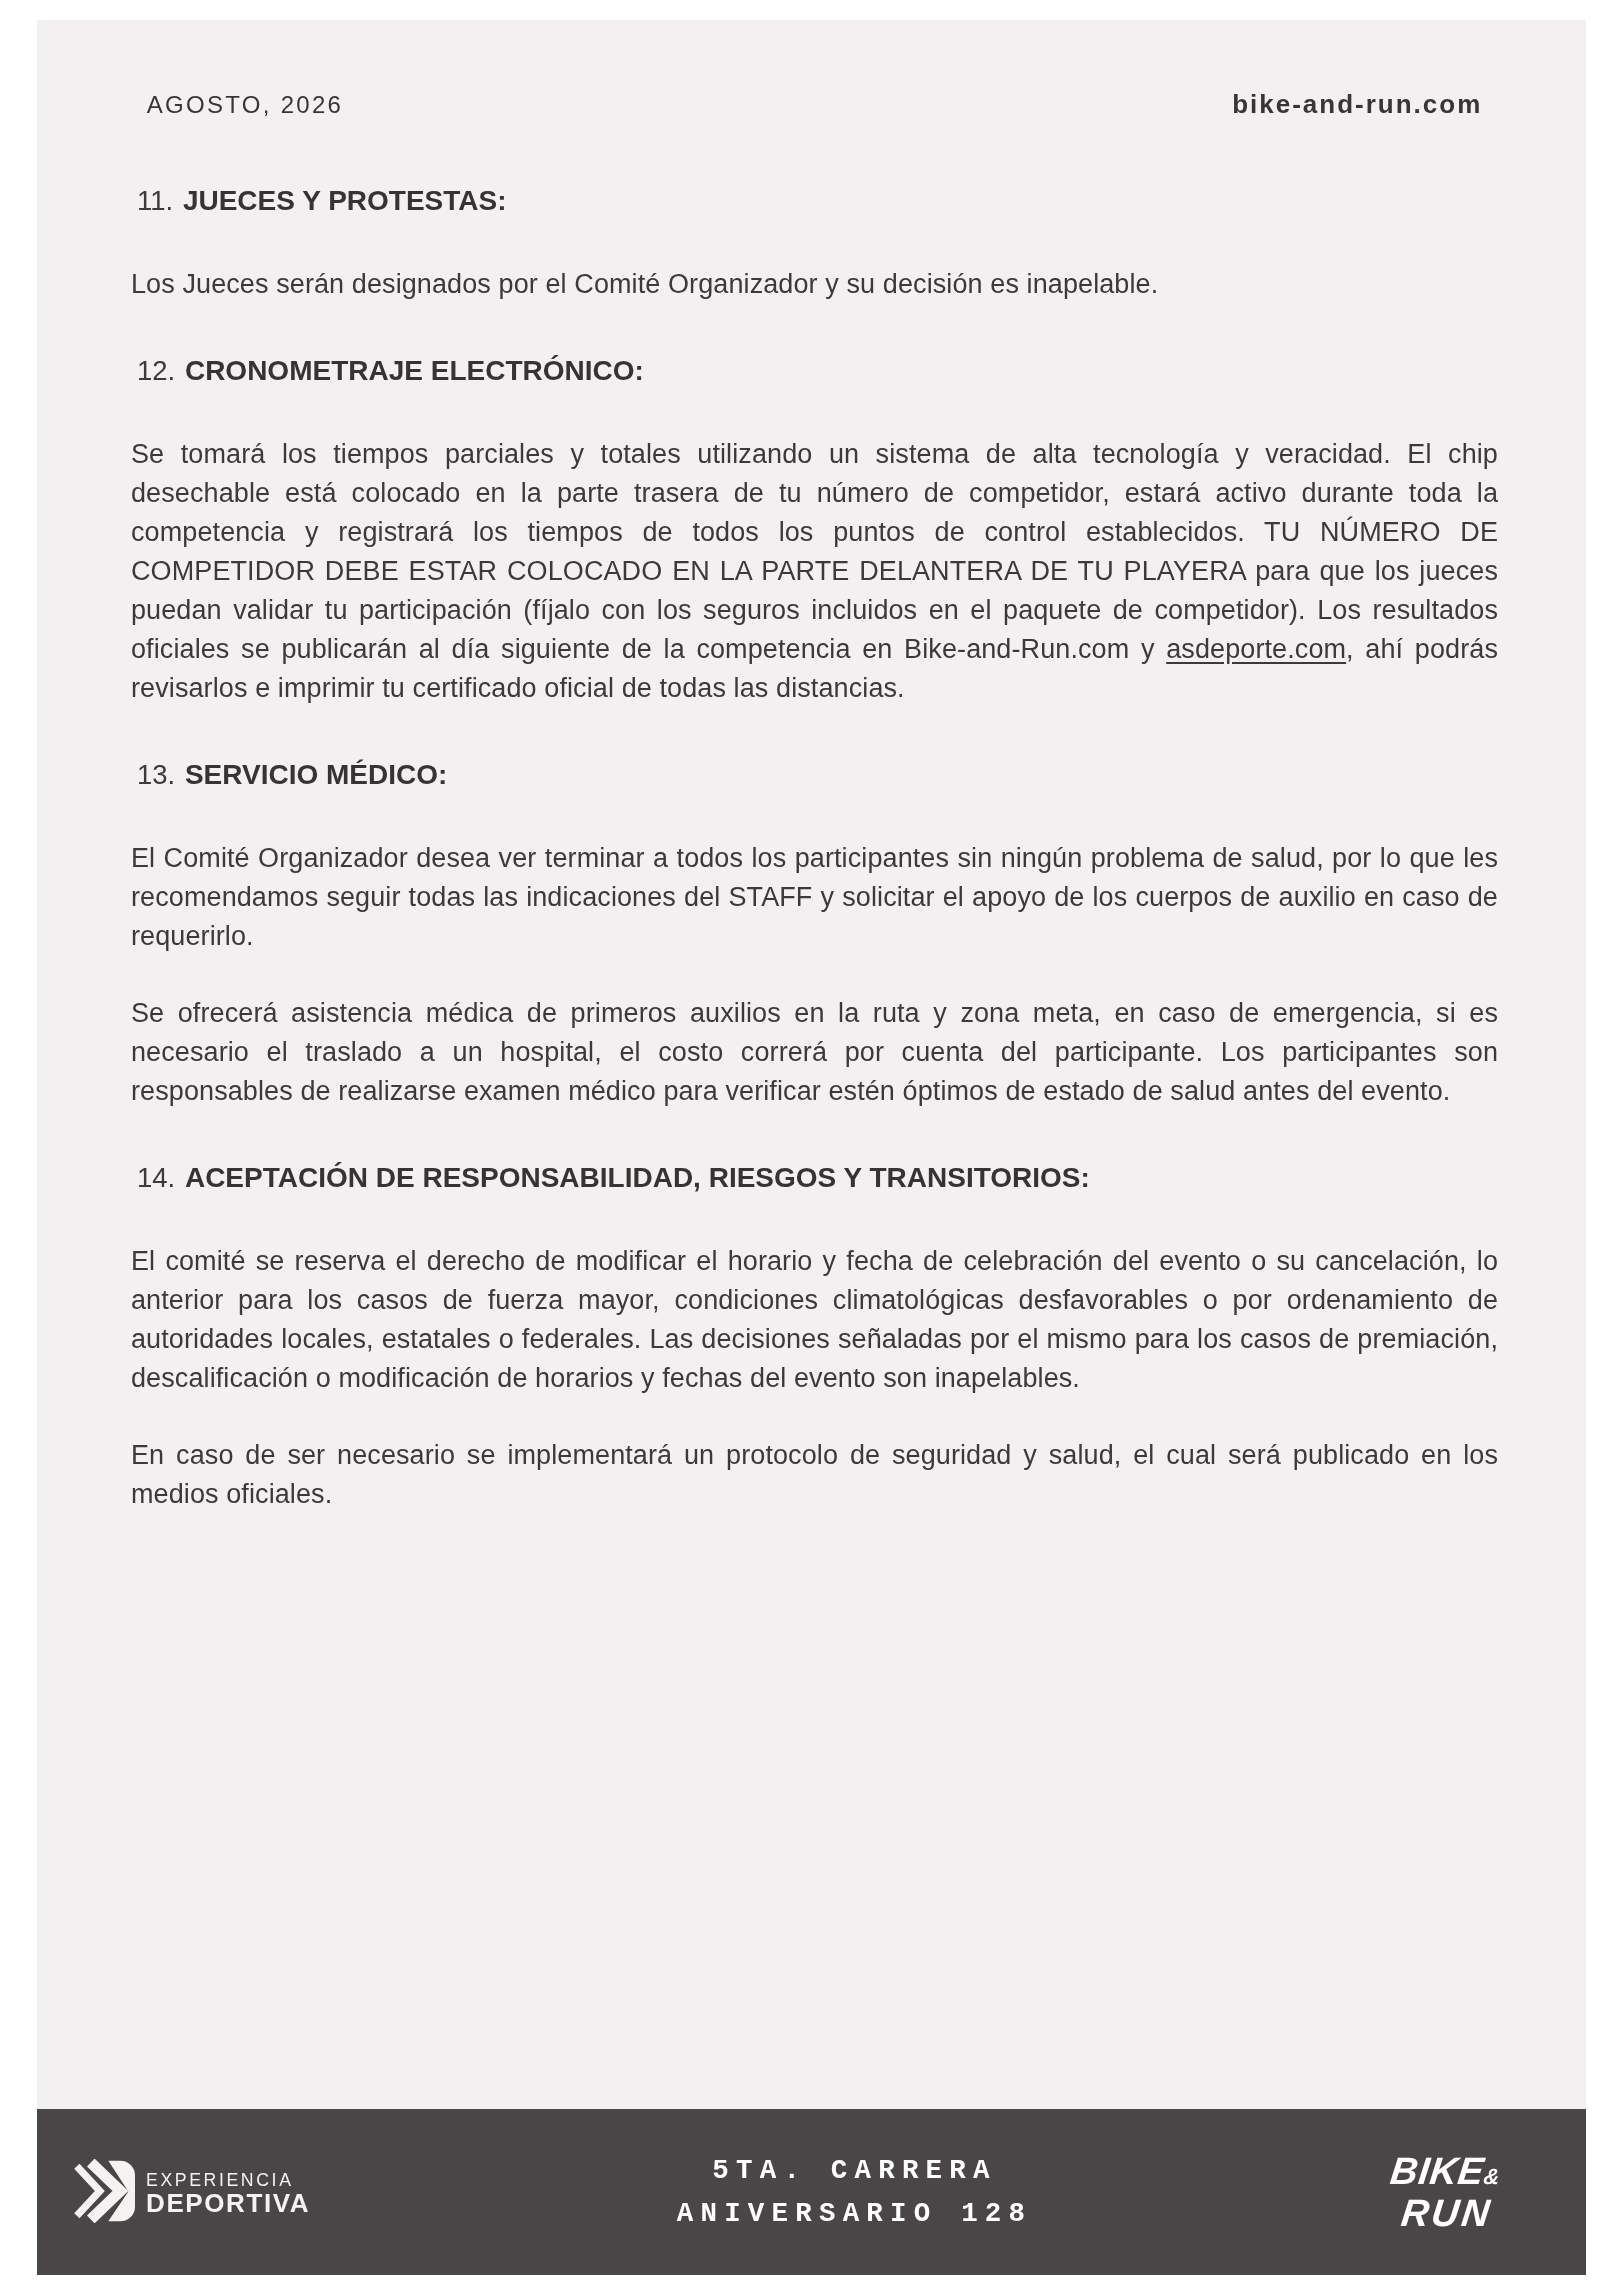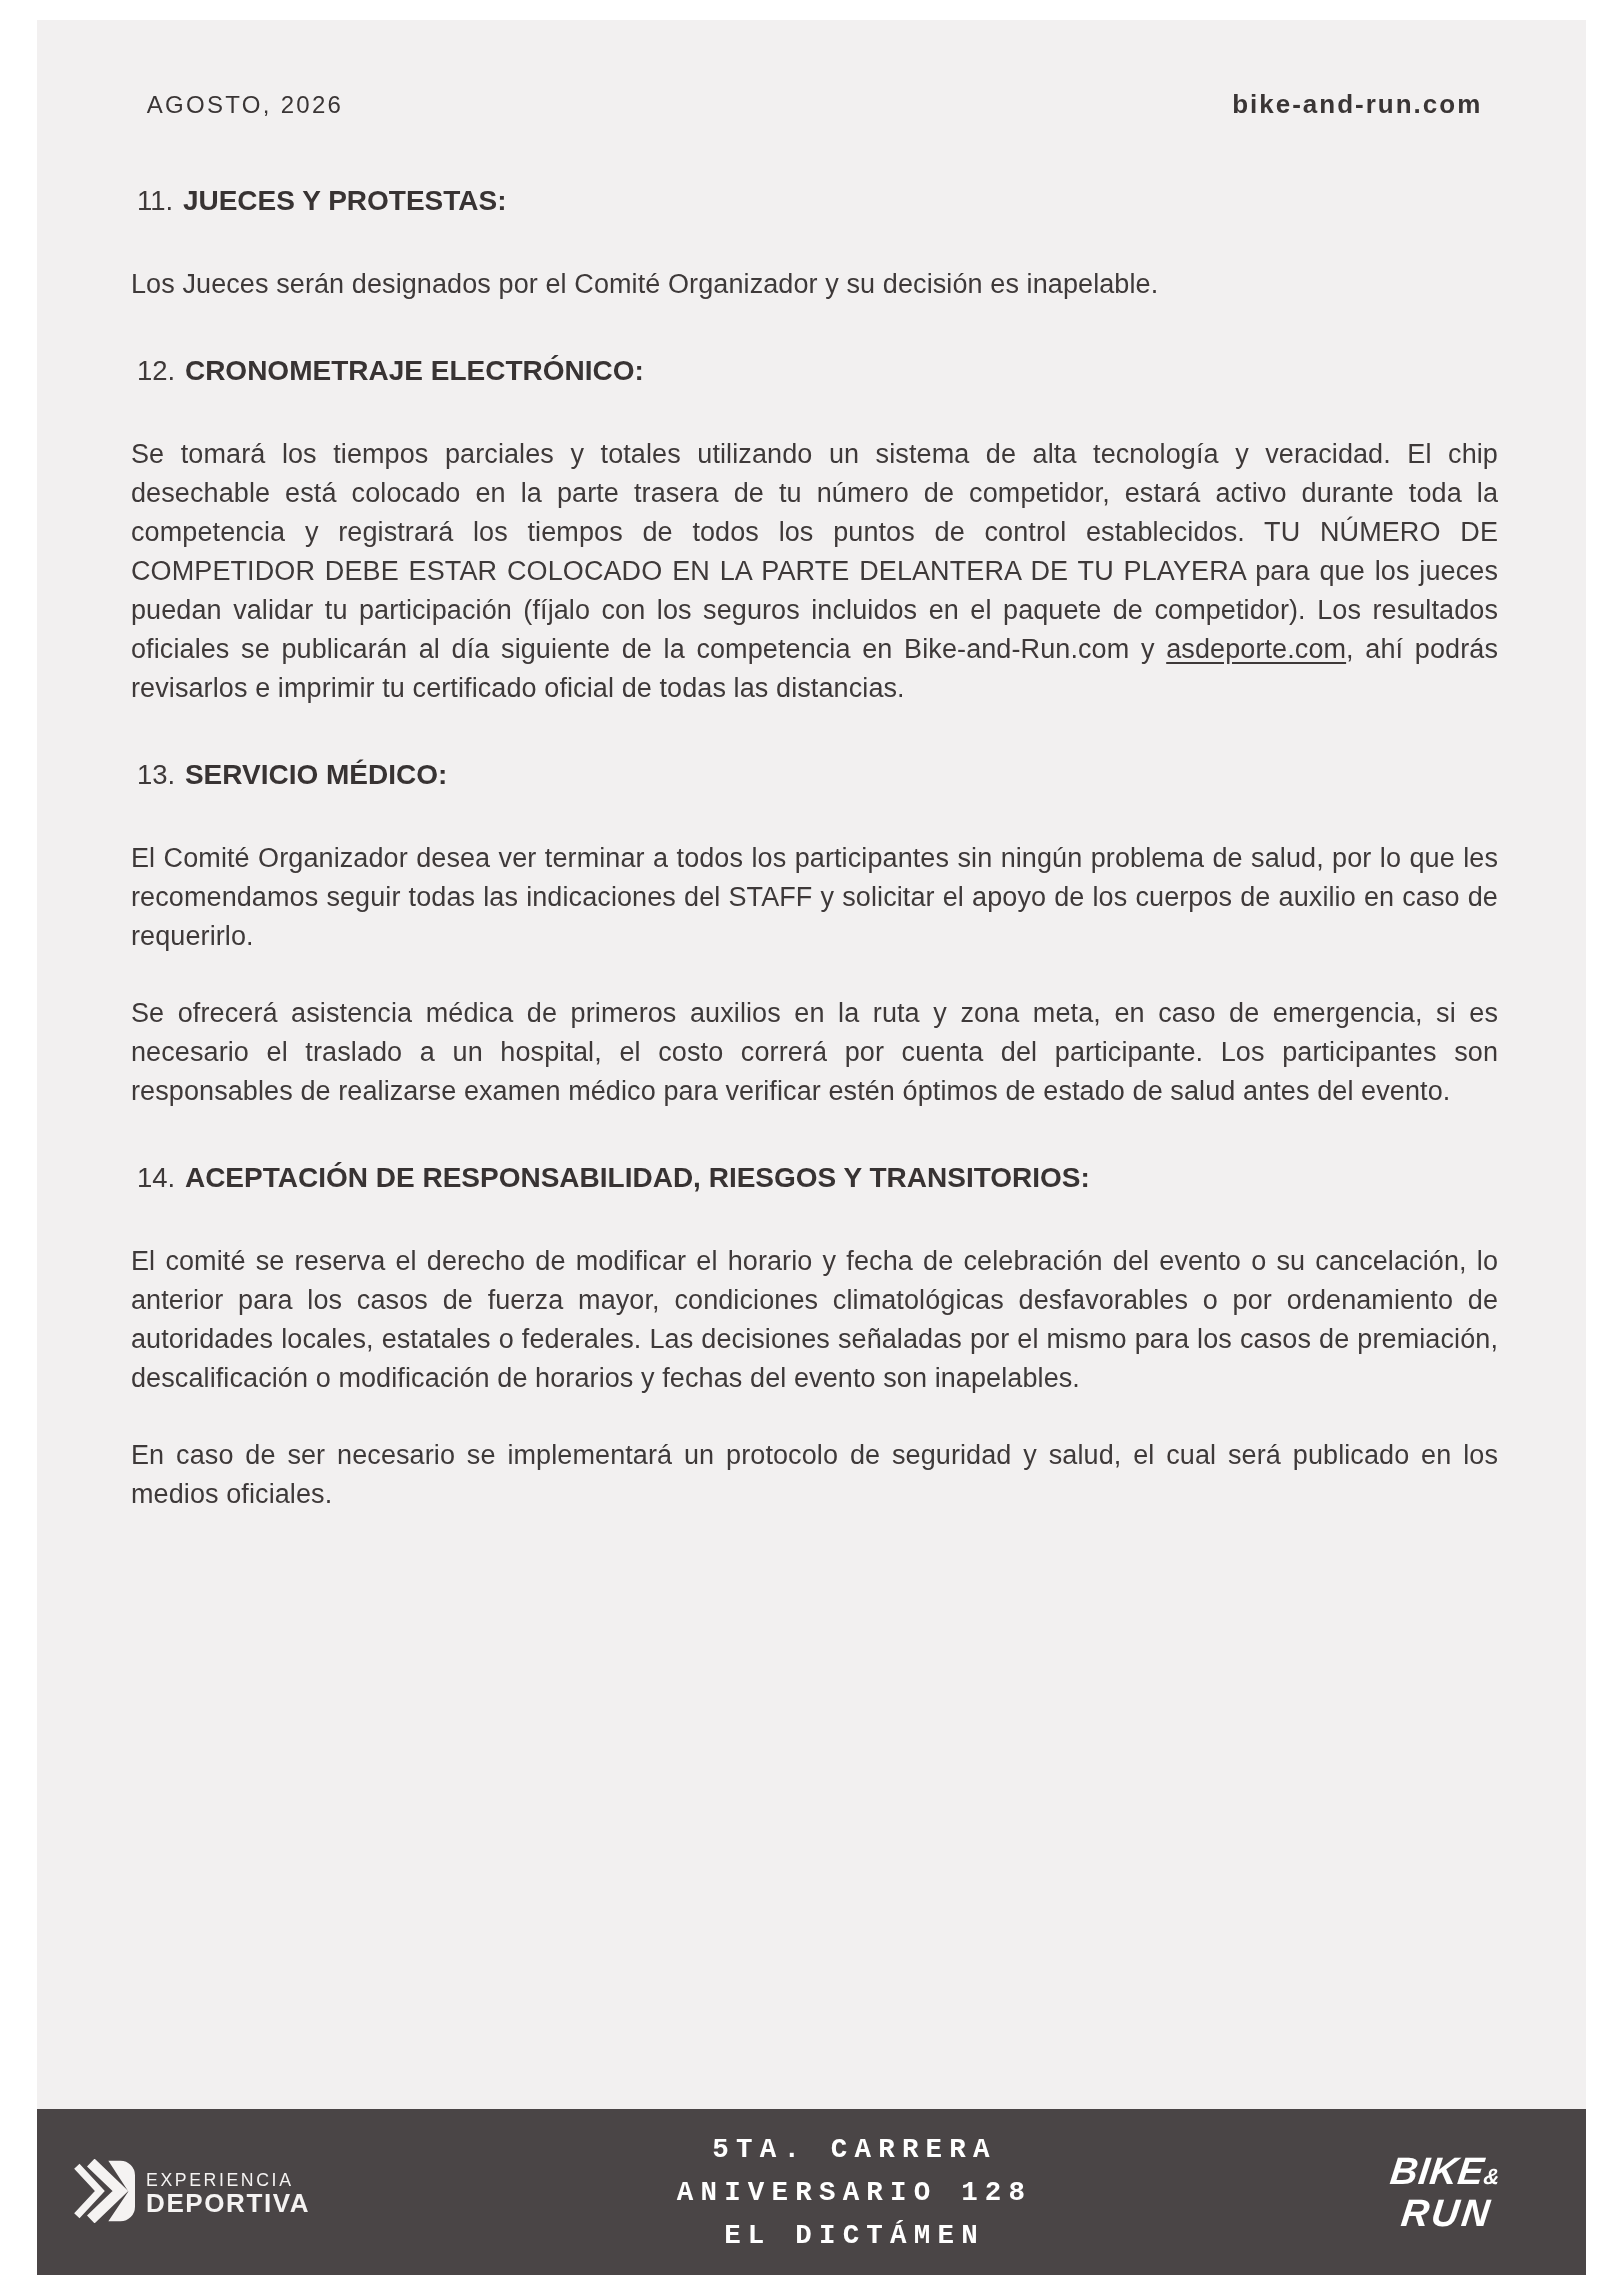--- a/index.html
+++ b/index.html
@@ -123,21 +123,20 @@
         </span>
         <span class="brand-text">
           <div class="brand-line1">EXPERIENCIA</div>
           <div class="brand-line2">DEPORTIVA</div>
         </span>
       </div>
 
       <div class="event-title">
         <div>5TA. CARRERA</div>
         <div>ANIVERSARIO 128</div>
-        <div>EL DICTÁMEN</div>
       </div>
 
       <div class="br-logo">
         <div class="br-line1"><span>BIKE</span><span class="amp">&amp;</span></div>
         <div class="br-line2">RUN</div>
       </div>
 
     </div>
   </div>
 </div>

